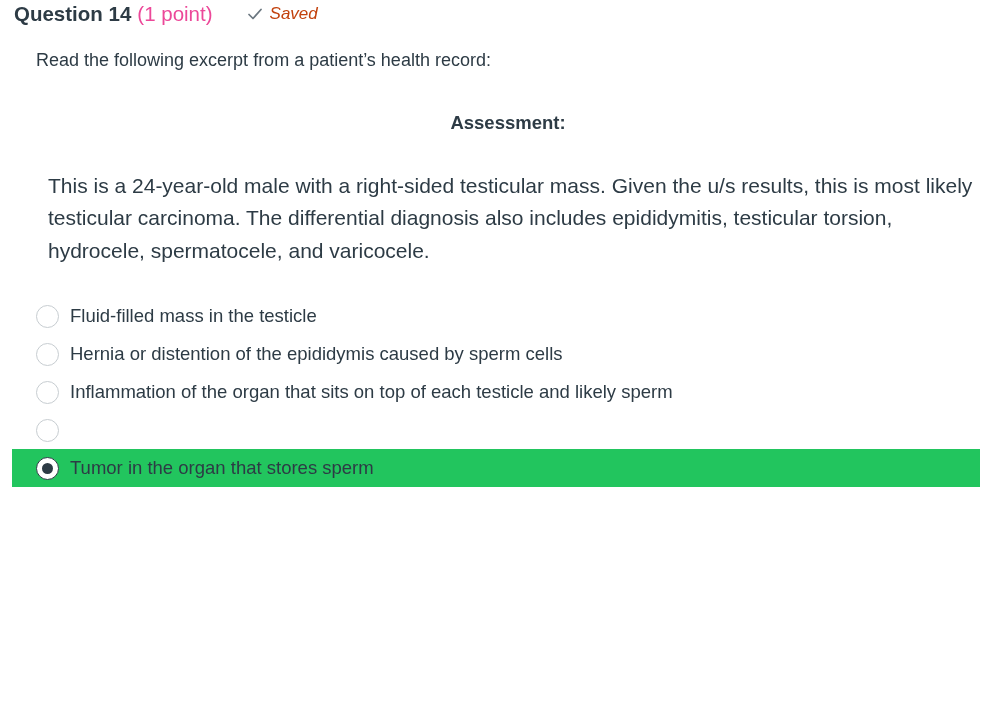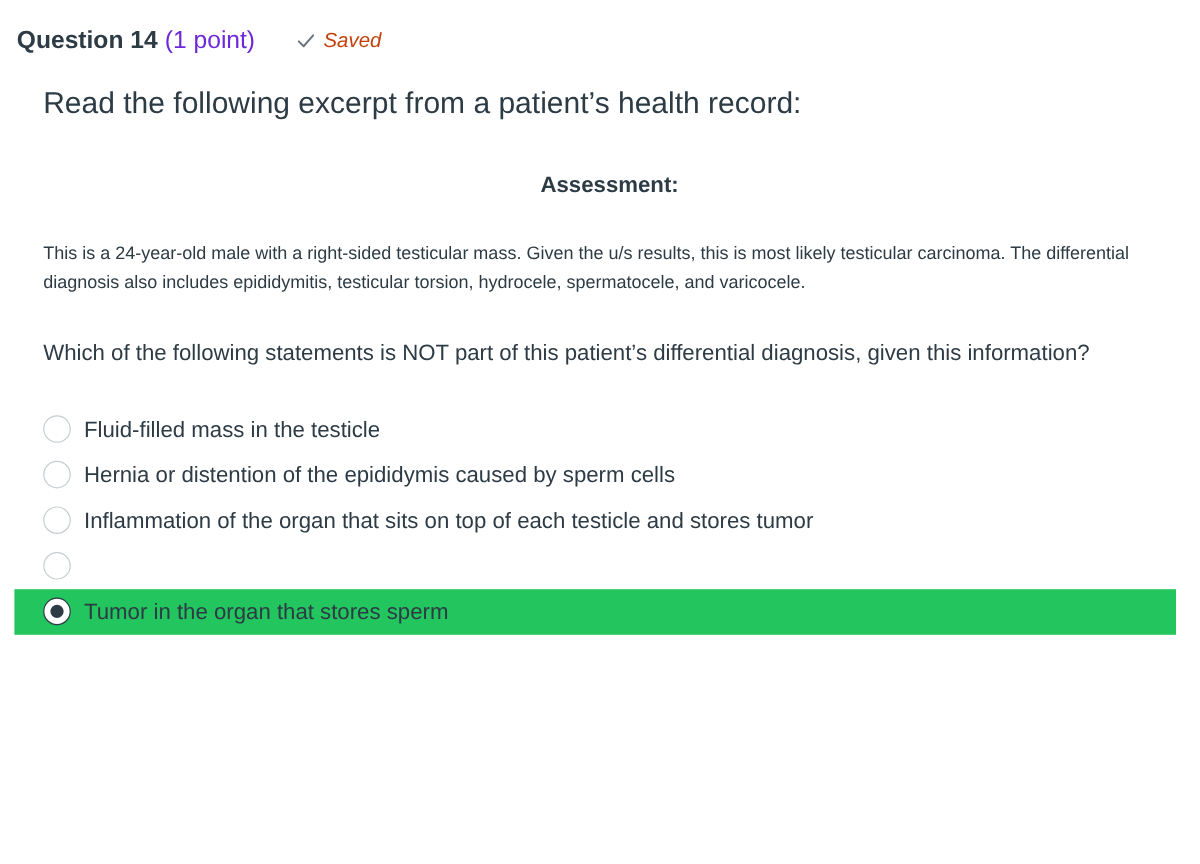--- a/index.html
+++ b/index.html
@@ -15,32 +15,32 @@
     overflow: hidden;
   }
   .question-container {
     width: 1000px;
     box-sizing: border-box;
     padding: 0;
   }
   .question-header {
     display: flex;
     align-items: flex-end;
-    padding: 20px 0 0 14px;
+    padding: 0 0 0 14px;
     font-size: 20px;
     line-height: 28px;
   }
   .q-number {
     font-weight: bold;
     color: #2d3b45;
     font-size: 20.5px;
   }
   .q-points {
     font-weight: normal;
-    color: #6d28d9;
+    color: #ec4899;
     font-size: 20.5px;
     margin-left: 6px;
   }
   .saved-wrap {
     display: flex;
     align-items: center;
     margin-left: 34px;
     color: #4b5563;
   }
   .check-icon {
@@ -56,31 +56,31 @@
     font-size: 17px;
     color: #c2410c;
   }
   .question-body {
     padding: 0 20px 0 36px;
     font-size: 18.5px;
     line-height: 1.55;
   }
   .q-intro {
     margin: 19px 0 0 0;
-    font-size: 25px;
+    font-size: 18px;
   }
   .q-section-label {
     margin: 34px 0 0 0;
     font-weight: bold;
     font-size: 18.5px;
     text-align: center;
   }
   .q-paragraph {
-    margin: 32px 0 0 0;
-    font-size: 15px;
+    margin: 32px 0 0 12px;
+    font-size: 21px;
     max-width: 930px;
   }
   .q-prompt {
     margin: 33px 0 0 0;
     font-size: 18.5px;
     max-width: 960px;
   }
   .answers {
     margin-top: 30px;
     padding: 0;
@@ -151,37 +151,36 @@
   </div>
 
   <div class="question-body">
 
     <p class="q-intro">Read the following excerpt from a patient’s health record:</p>
 
     <p class="q-section-label">Assessment:</p>
 
     <p class="q-paragraph">This is a 24-year-old male with a right-sided testicular mass. Given the u/s results, this is most likely testicular carcinoma. The differential diagnosis also includes epididymitis, testicular torsion, hydrocele, spermatocele, and varicocele.</p>
 
-    <p class="q-prompt">Which of the following statements is NOT part of this patient’s differential diagnosis, given this information?</p>
 
     <ul class="answers">
 
       <li class="answer-row">
         <span class="radio"></span>
         <span class="answer-text">Fluid-filled mass in the testicle</span>
       </li>
 
       <li class="answer-row">
         <span class="radio"></span>
         <span class="answer-text">Hernia or distention of the epididymis caused by sperm cells</span>
       </li>
 
       <li class="answer-row">
         <span class="radio"></span>
-        <span class="answer-text">Inflammation of the organ that sits on top of each testicle and stores tumor</span>
+        <span class="answer-text">Inflammation of the organ that sits on top of each testicle and likely sperm</span>
       </li>
 
       <li class="answer-row">
         <span class="radio"></span>
       </li>
 
       <li class="answer-row selected">
         <span class="radio checked"></span>
         <span class="answer-text">Tumor in the organ that stores sperm</span>
       </li>

